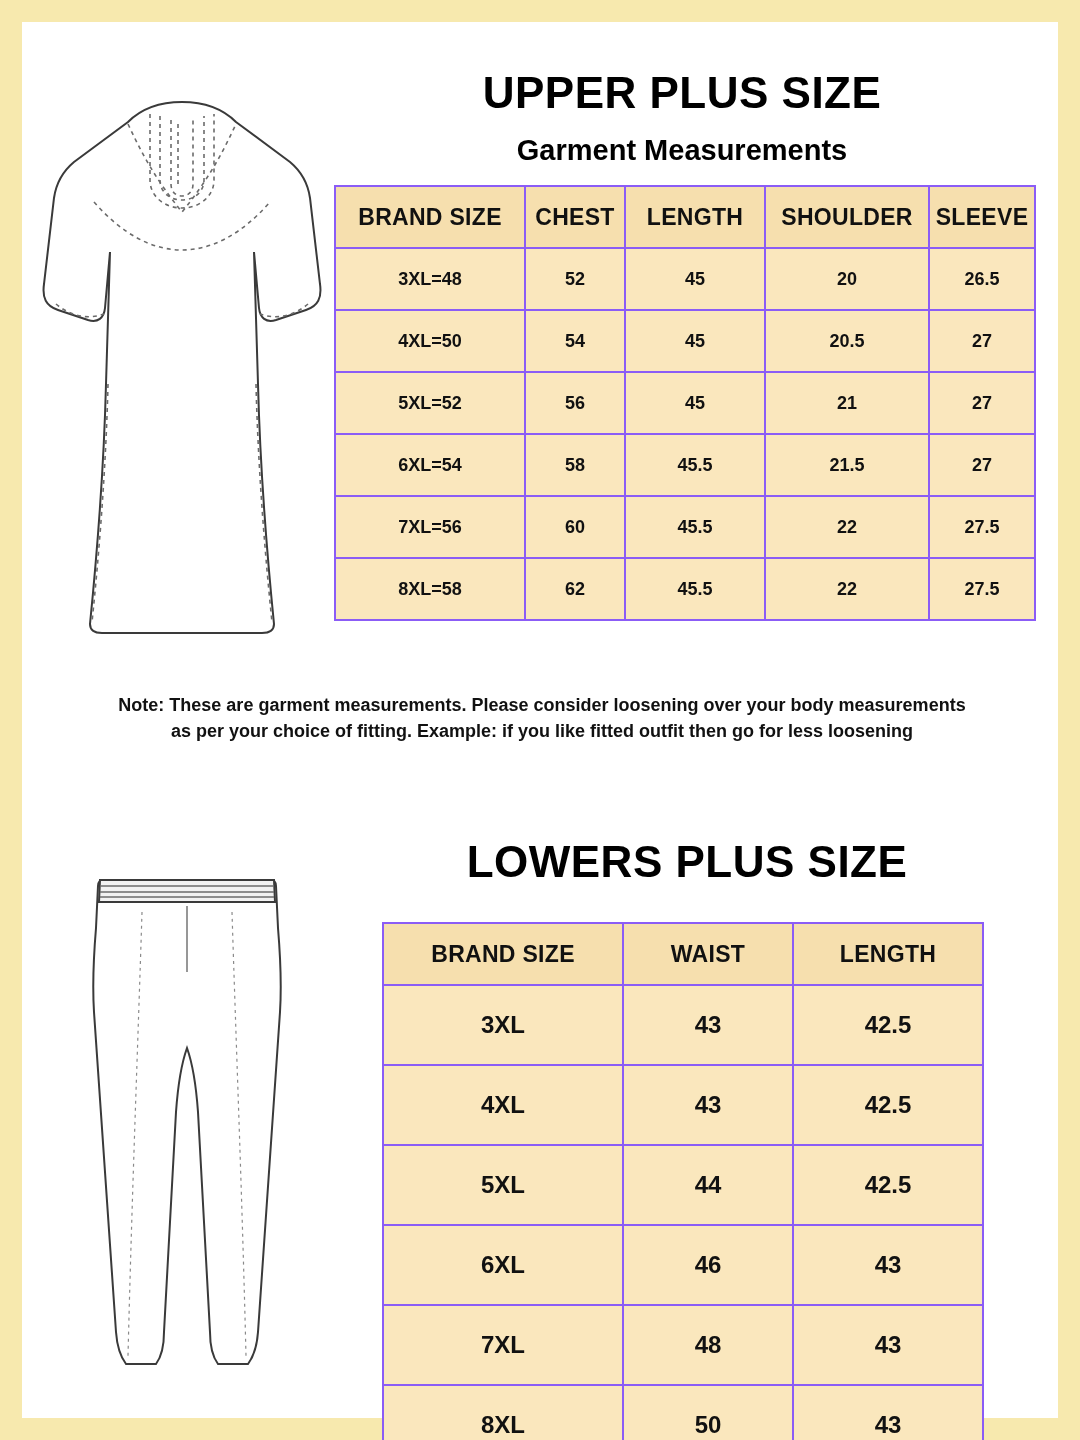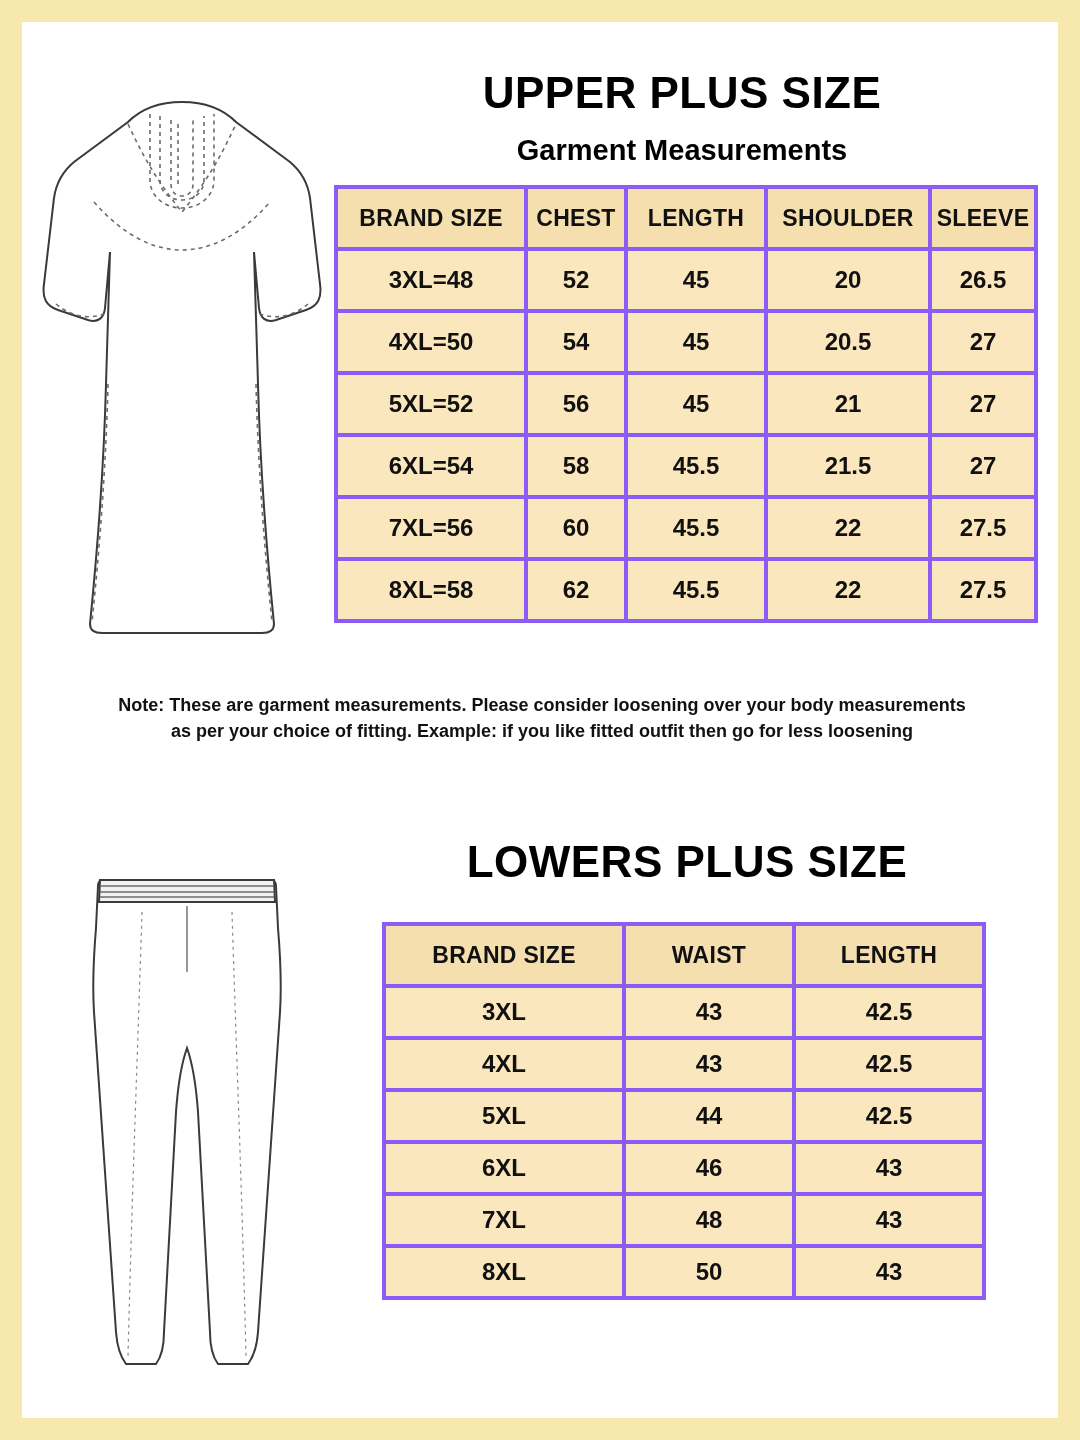--- a/index.html
+++ b/index.html
@@ -54,35 +54,35 @@
     color: #000;
     margin: 16px 0 0 0;
   }
 
   
   table {
     border-collapse: collapse;
     table-layout: fixed;
   }
   .sz-table td, .sz-table th {
-    border: 4px solid #8b5cf6;
+    border: 2px solid #8b5cf6;
     text-align: center;
     font-weight: bold;
     color: #111;
     background: #fae7bd;
     margin-left: 40px;
   }
   .sz-table thead th {
     font-size: 23px;
     height: 62px;
     background: #f6dfae;
     letter-spacing: 0.3px;
   }
   .sz-table tbody td {
-    font-size: 24px;
+    font-size: 18px;
     height: 62px;
   }
 
   #upper-table {
     position: absolute;
     left: 312px;
     top: 163px;
     width: 700px;
   }
   #upper-table col.c0 { width: 190px; }
@@ -127,21 +127,21 @@
   #lower-table {
     position: absolute;
     left: 360px;
     top: 140px;
     width: 600px;
   }
   #lower-table col.c0 { width: 240px; }
   #lower-table col.c1 { width: 170px; }
   #lower-table col.c2 { width: 190px; }
   #lower-table thead th { font-size: 23px; height: 62px; }
-  #lower-table tbody td { font-size: 24px; height: 52px; }
+  #lower-table tbody td { font-size: 24px; height: 80px; }
 
   svg { display: block; }
 </style>
 </head>
 <body>
 
 <div class="page">
 
   <div class="upper-section">
 

